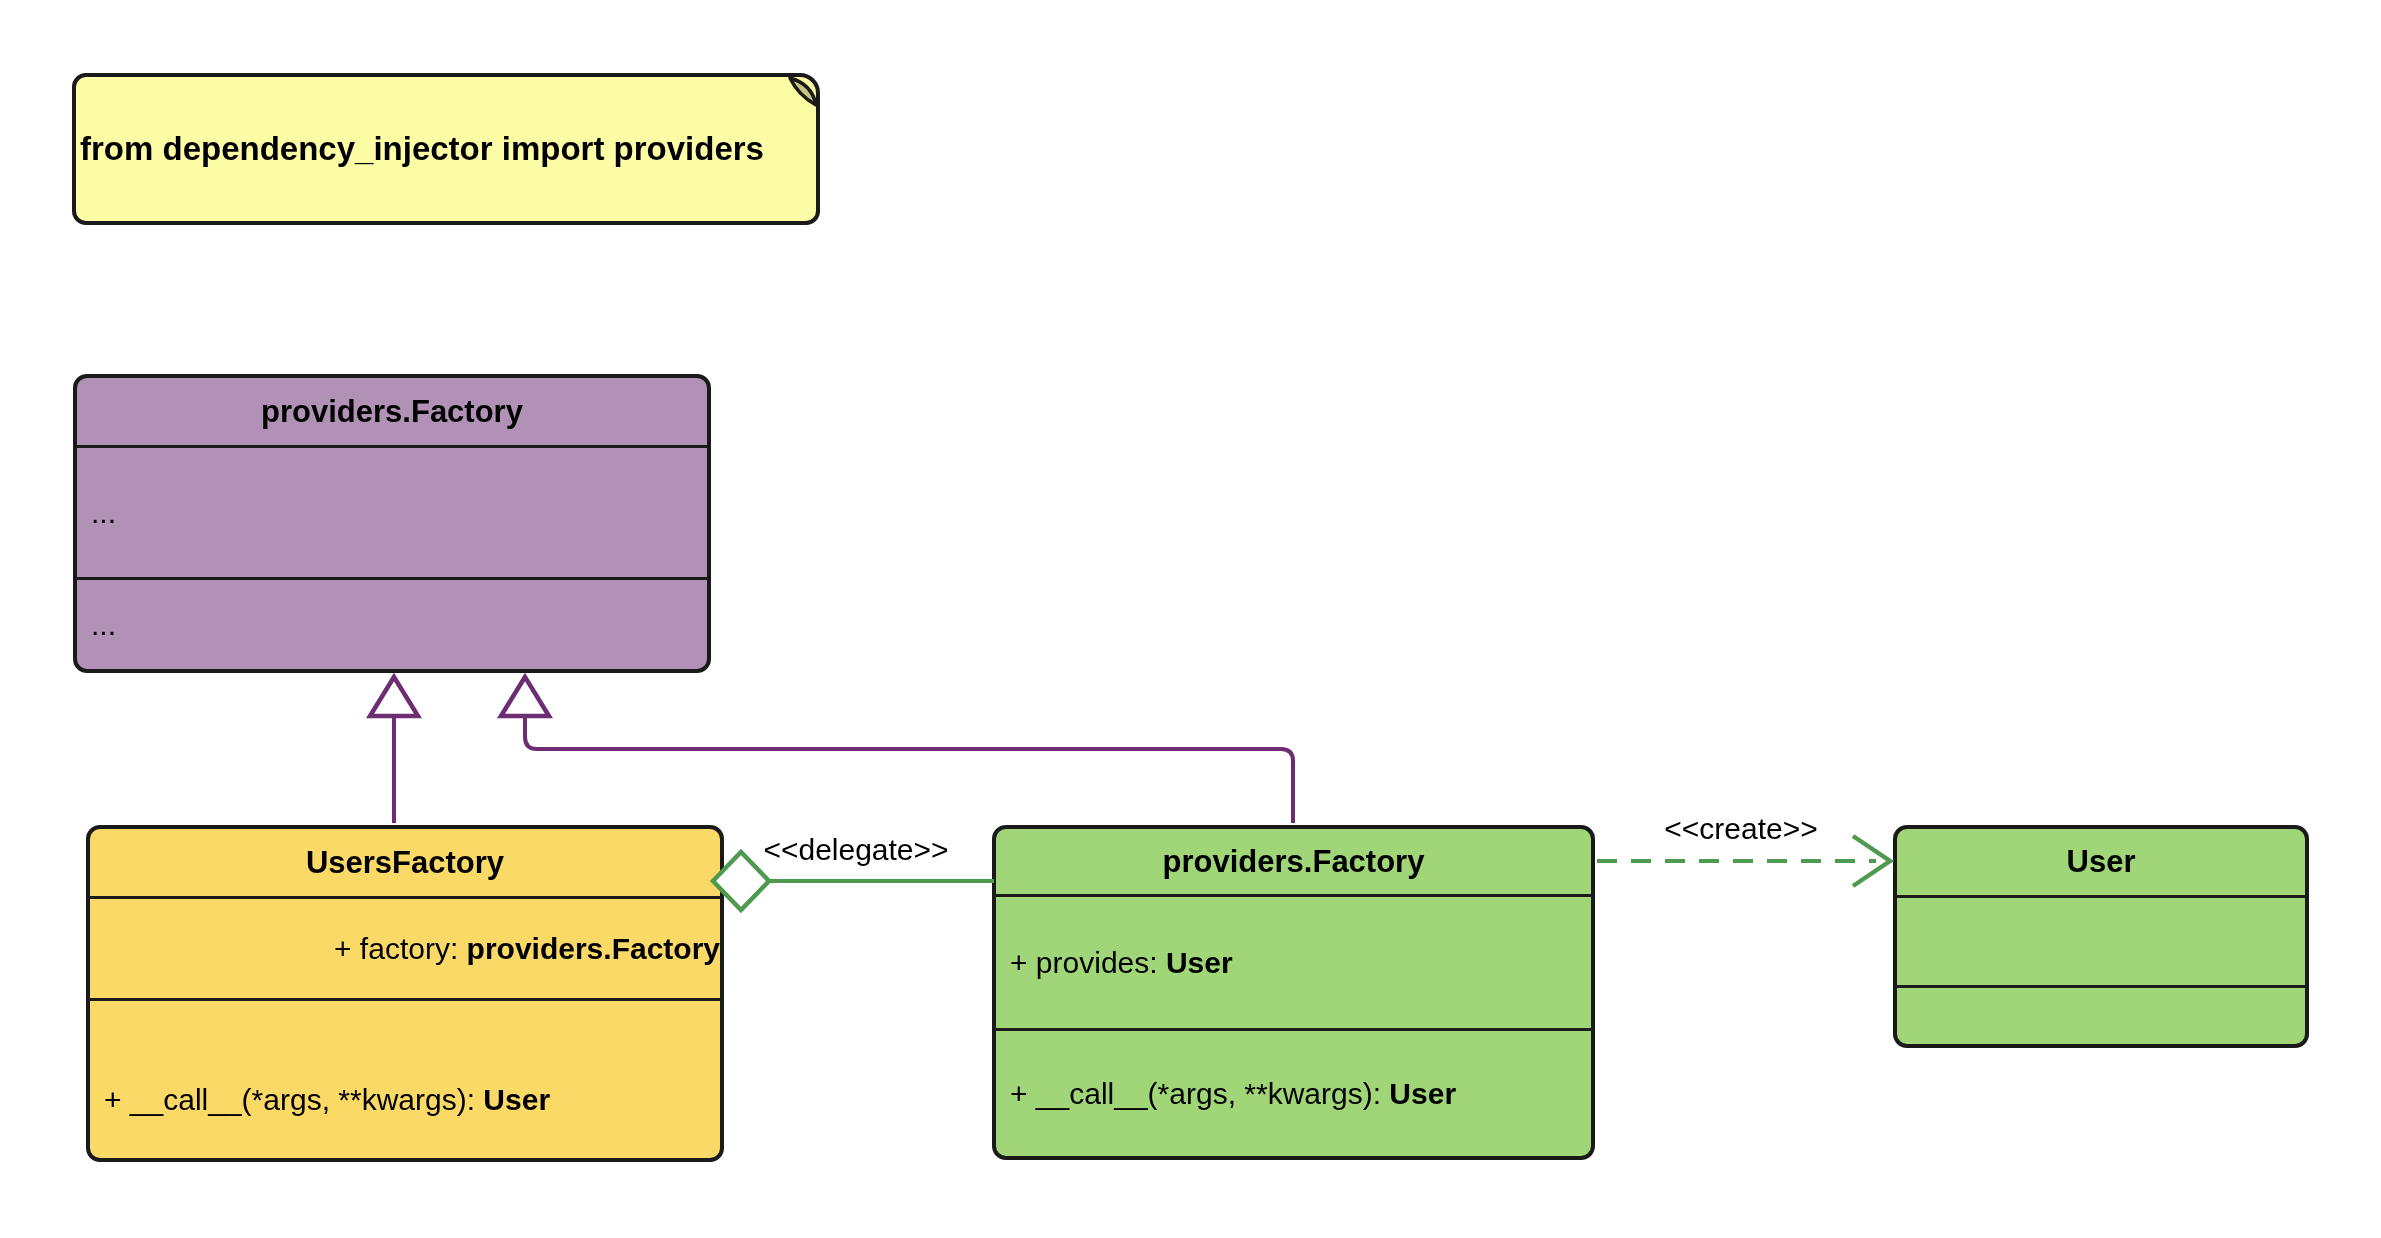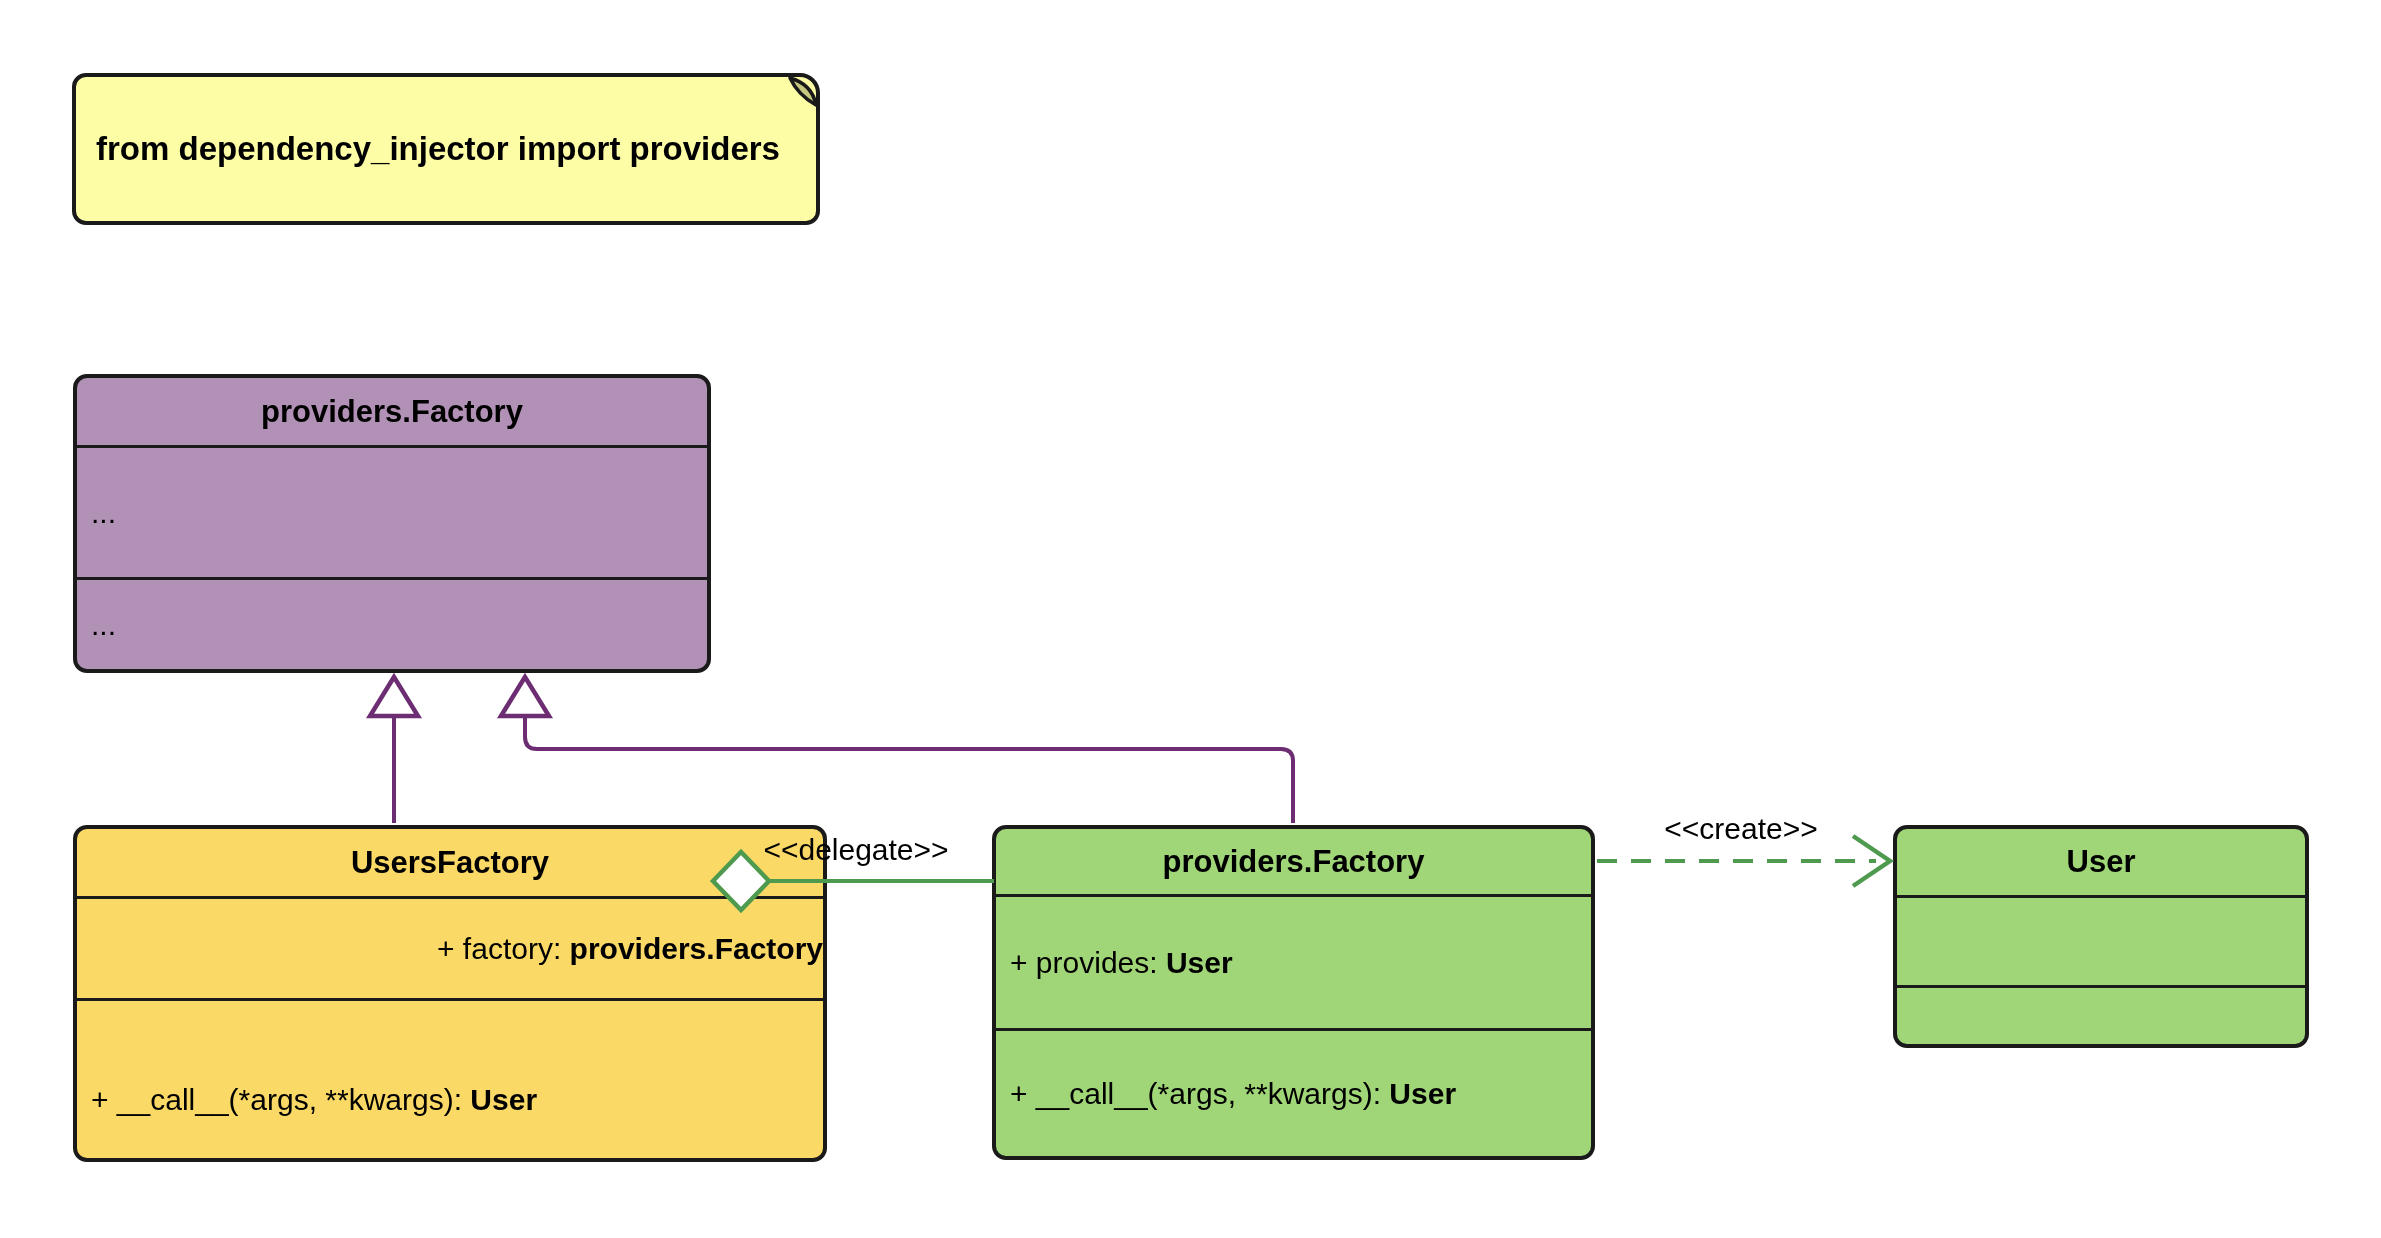--- a/index.html
+++ b/index.html
@@ -13,34 +13,34 @@
   }
   
   .note{
     position:absolute;
     left:72px;top:73px;width:748px;height:152px;
     box-sizing:border-box;
     background:var(--note_fill);
     border:4px solid var(--border);
     border-radius:14px 20px 14px 14px;
     display:flex;align-items:center;
-    padding-left:20px;
+    padding-left:4px;
     font-size:33px;font-weight:bold;
     white-space:nowrap;
   }
   
   .uml-class{
     position:absolute;
     box-sizing:border-box;
     border:4px solid var(--border);
     border-radius:14px;
     display:flex;flex-direction:column;
   }
   #c-provider{left:73px;top:374px;width:638px;height:299px;background:var(--purple);}
-  #c-usersfactory{left:73px;top:825px;width:754px;height:337px;background:var(--gold);}
+  #c-usersfactory{left:86px;top:825px;width:638px;height:337px;background:var(--gold);}
   #c-factory{left:992px;top:825px;width:603px;height:335px;background:var(--green);}
   #c-user{left:1893px;top:825px;width:416px;height:223px;background:var(--green);}
 
   .band{box-sizing:border-box;flex:0 0 auto;}
   .title-band{
     display:flex;align-items:center;justify-content:center;
     font-size:31px;font-weight:bold;white-space:nowrap;
   }
   .attr-band,.method-band{
     border-top:3px solid var(--border);

